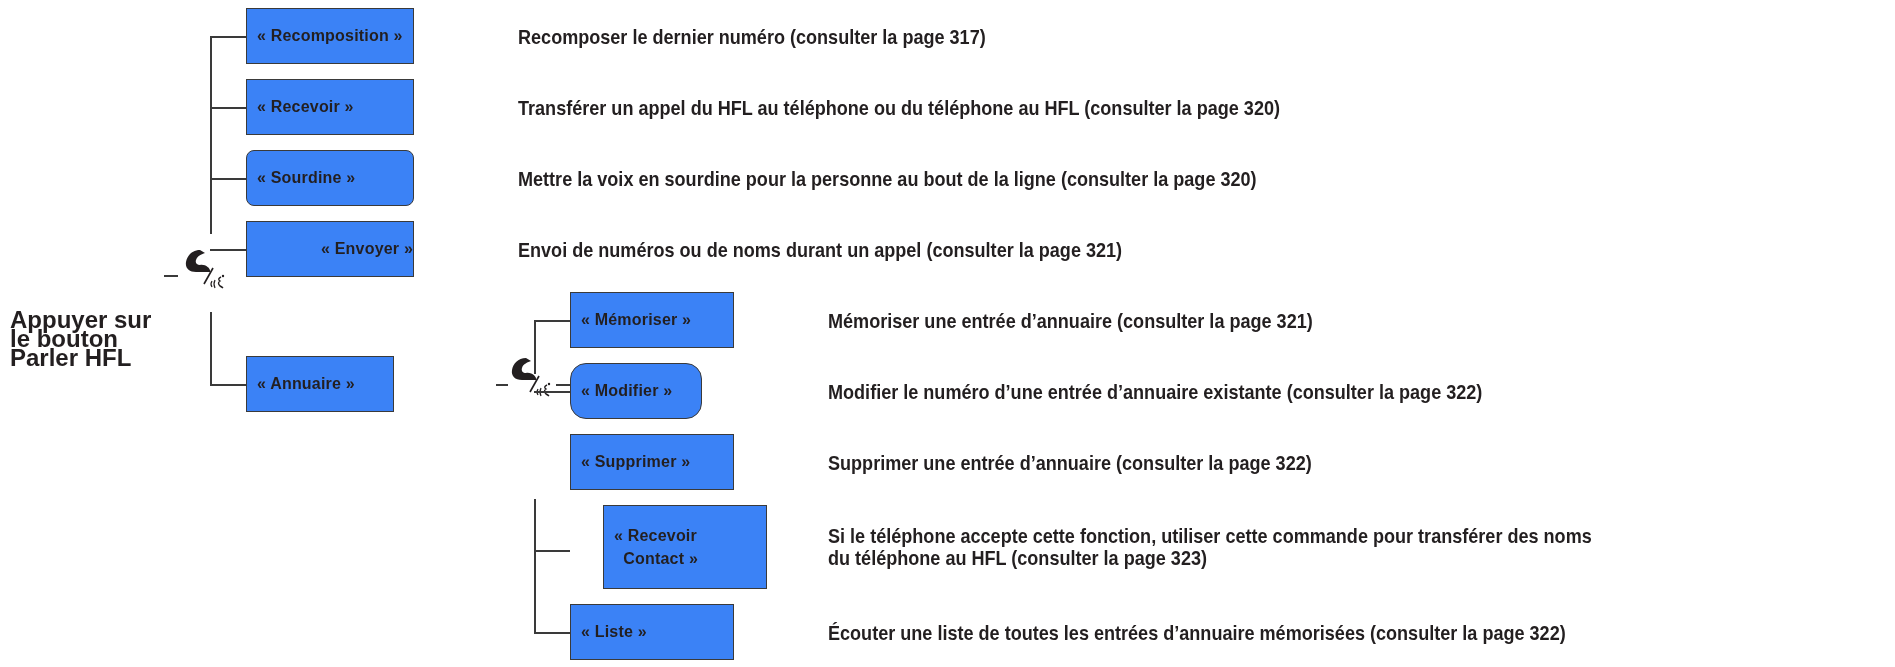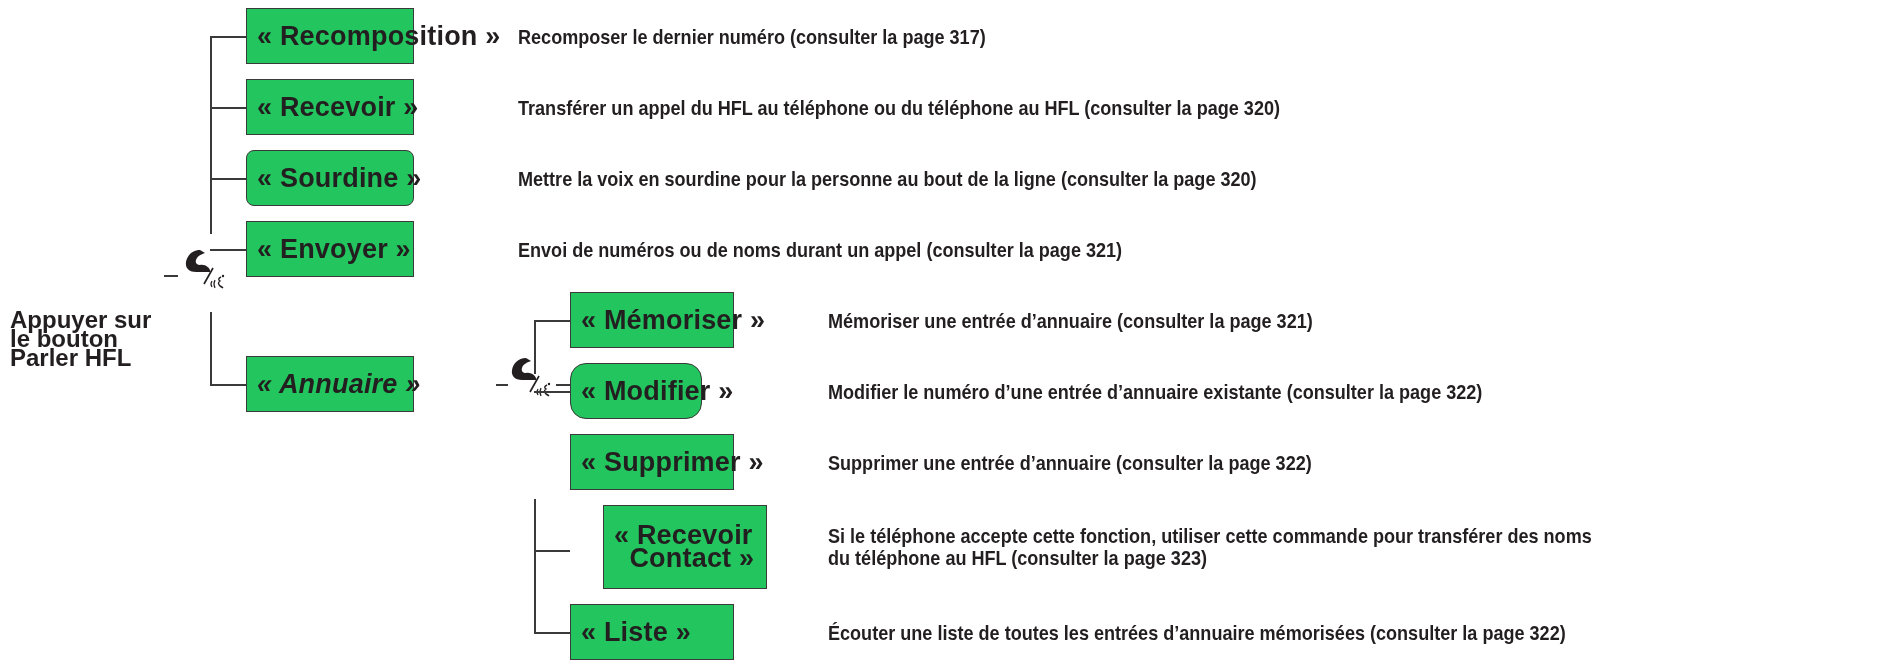--- a/index.html
+++ b/index.html
@@ -1,21 +1,21 @@
 <!DOCTYPE html>
 <html><head>
 <meta charset="utf-8">
 <style>
   html, body { margin: 0; padding: 0; background: #ffffff; }
   body { width: 1895px; height: 667px; position: relative; overflow: hidden;
          font-family: "Liberation Sans", sans-serif; color: #231f20; }
   .line { position: absolute; background: #3a3a3a; }
   .box { position: absolute; border: 1.5px solid #3a3a3a; box-sizing: border-box;
-         background: #22c55e; display: flex; align-items: center; padding-left: 10px;
-         font-weight: bold; font-size: 27px; letter-spacing: 0.2px; }
+         background: #3b82f6; display: flex; align-items: center; padding-left: 10px;
+         font-weight: bold; font-size: 16px; letter-spacing: 0.2px; }
   .box.two { align-items: center; line-height: 23px; }
   .box .lbl { white-space: pre; }
   .desc { position: absolute; font-weight: bold; font-size: 21px;
           transform: scaleX(0.86); transform-origin: left center; white-space: nowrap;
           line-height: 23px; }
   .root-label { position: absolute; left: 10px; top: 310px; font-weight: bold; font-size: 24px;
                 line-height: 19px; }
   .icon { position: absolute; }
 </style>
 </head>
@@ -54,26 +54,26 @@
 <div class="box" style="left:246px; top:79px; width:168px; height:56px;">
   <span class="lbl">« Recevoir »</span>
 </div>
 <div class="desc" style="left:518px; top:96px;">Transférer un appel du HFL au téléphone ou du téléphone au HFL (consulter la page 320)</div>
 
 <div class="box" style="left:246px; top:150px; width:168px; height:56px;border-radius:8px;">
   <span class="lbl">« Sourdine »</span>
 </div>
 <div class="desc" style="left:518px; top:167px;">Mettre la voix en sourdine pour la personne au bout de la ligne (consulter la page 320)</div>
 
-<div class="box" style="left:246px; top:221px; width:168px; height:56px;">
+<div class="box" style="left:246px; top:221px; width:168px; height:56px;justify-content:flex-end;">
   <span class="lbl">« Envoyer »</span>
 </div>
 <div class="desc" style="left:518px; top:238px;">Envoi de numéros ou de noms durant un appel (consulter la page 321)</div>
 
-<div class="box" style="left:246px; top:356px; width:168px; height:56px;font-style:italic;">
+<div class="box" style="left:246px; top:356px; width:148px; height:56px;">
   <span class="lbl">« Annuaire »</span>
 </div>
 
 <div class="line" style="left:496px; top:384px; width:12px; height:1.5px;"></div>
 
 <svg class="icon" style="left:506px; top:352px;" width="56" height="56" viewBox="0 0 56 56">
   <path d="M20 6 C12 6 7 12 6 18 C5 24 9 28 16 28 L30 28 C31 25 26 20 20 21 C17 21 15 19 16 16 C17 12 22 10 25 9 Z" fill="#231f20"></path>
   <line x1="24" y1="40" x2="33" y2="24" stroke="#231f20" stroke-width="1.6"></line>
   <path d="M32 43 q-2 -3 0 -6 M35 44 q-2 -4 0 -8" stroke="#231f20" stroke-width="1.2" fill="none"></path>
   <path d="M41 33 q-4 2 -1 4 q-3 2 0 5 q2 1 3 2" stroke="#231f20" stroke-width="1.4" fill="none"></path>

